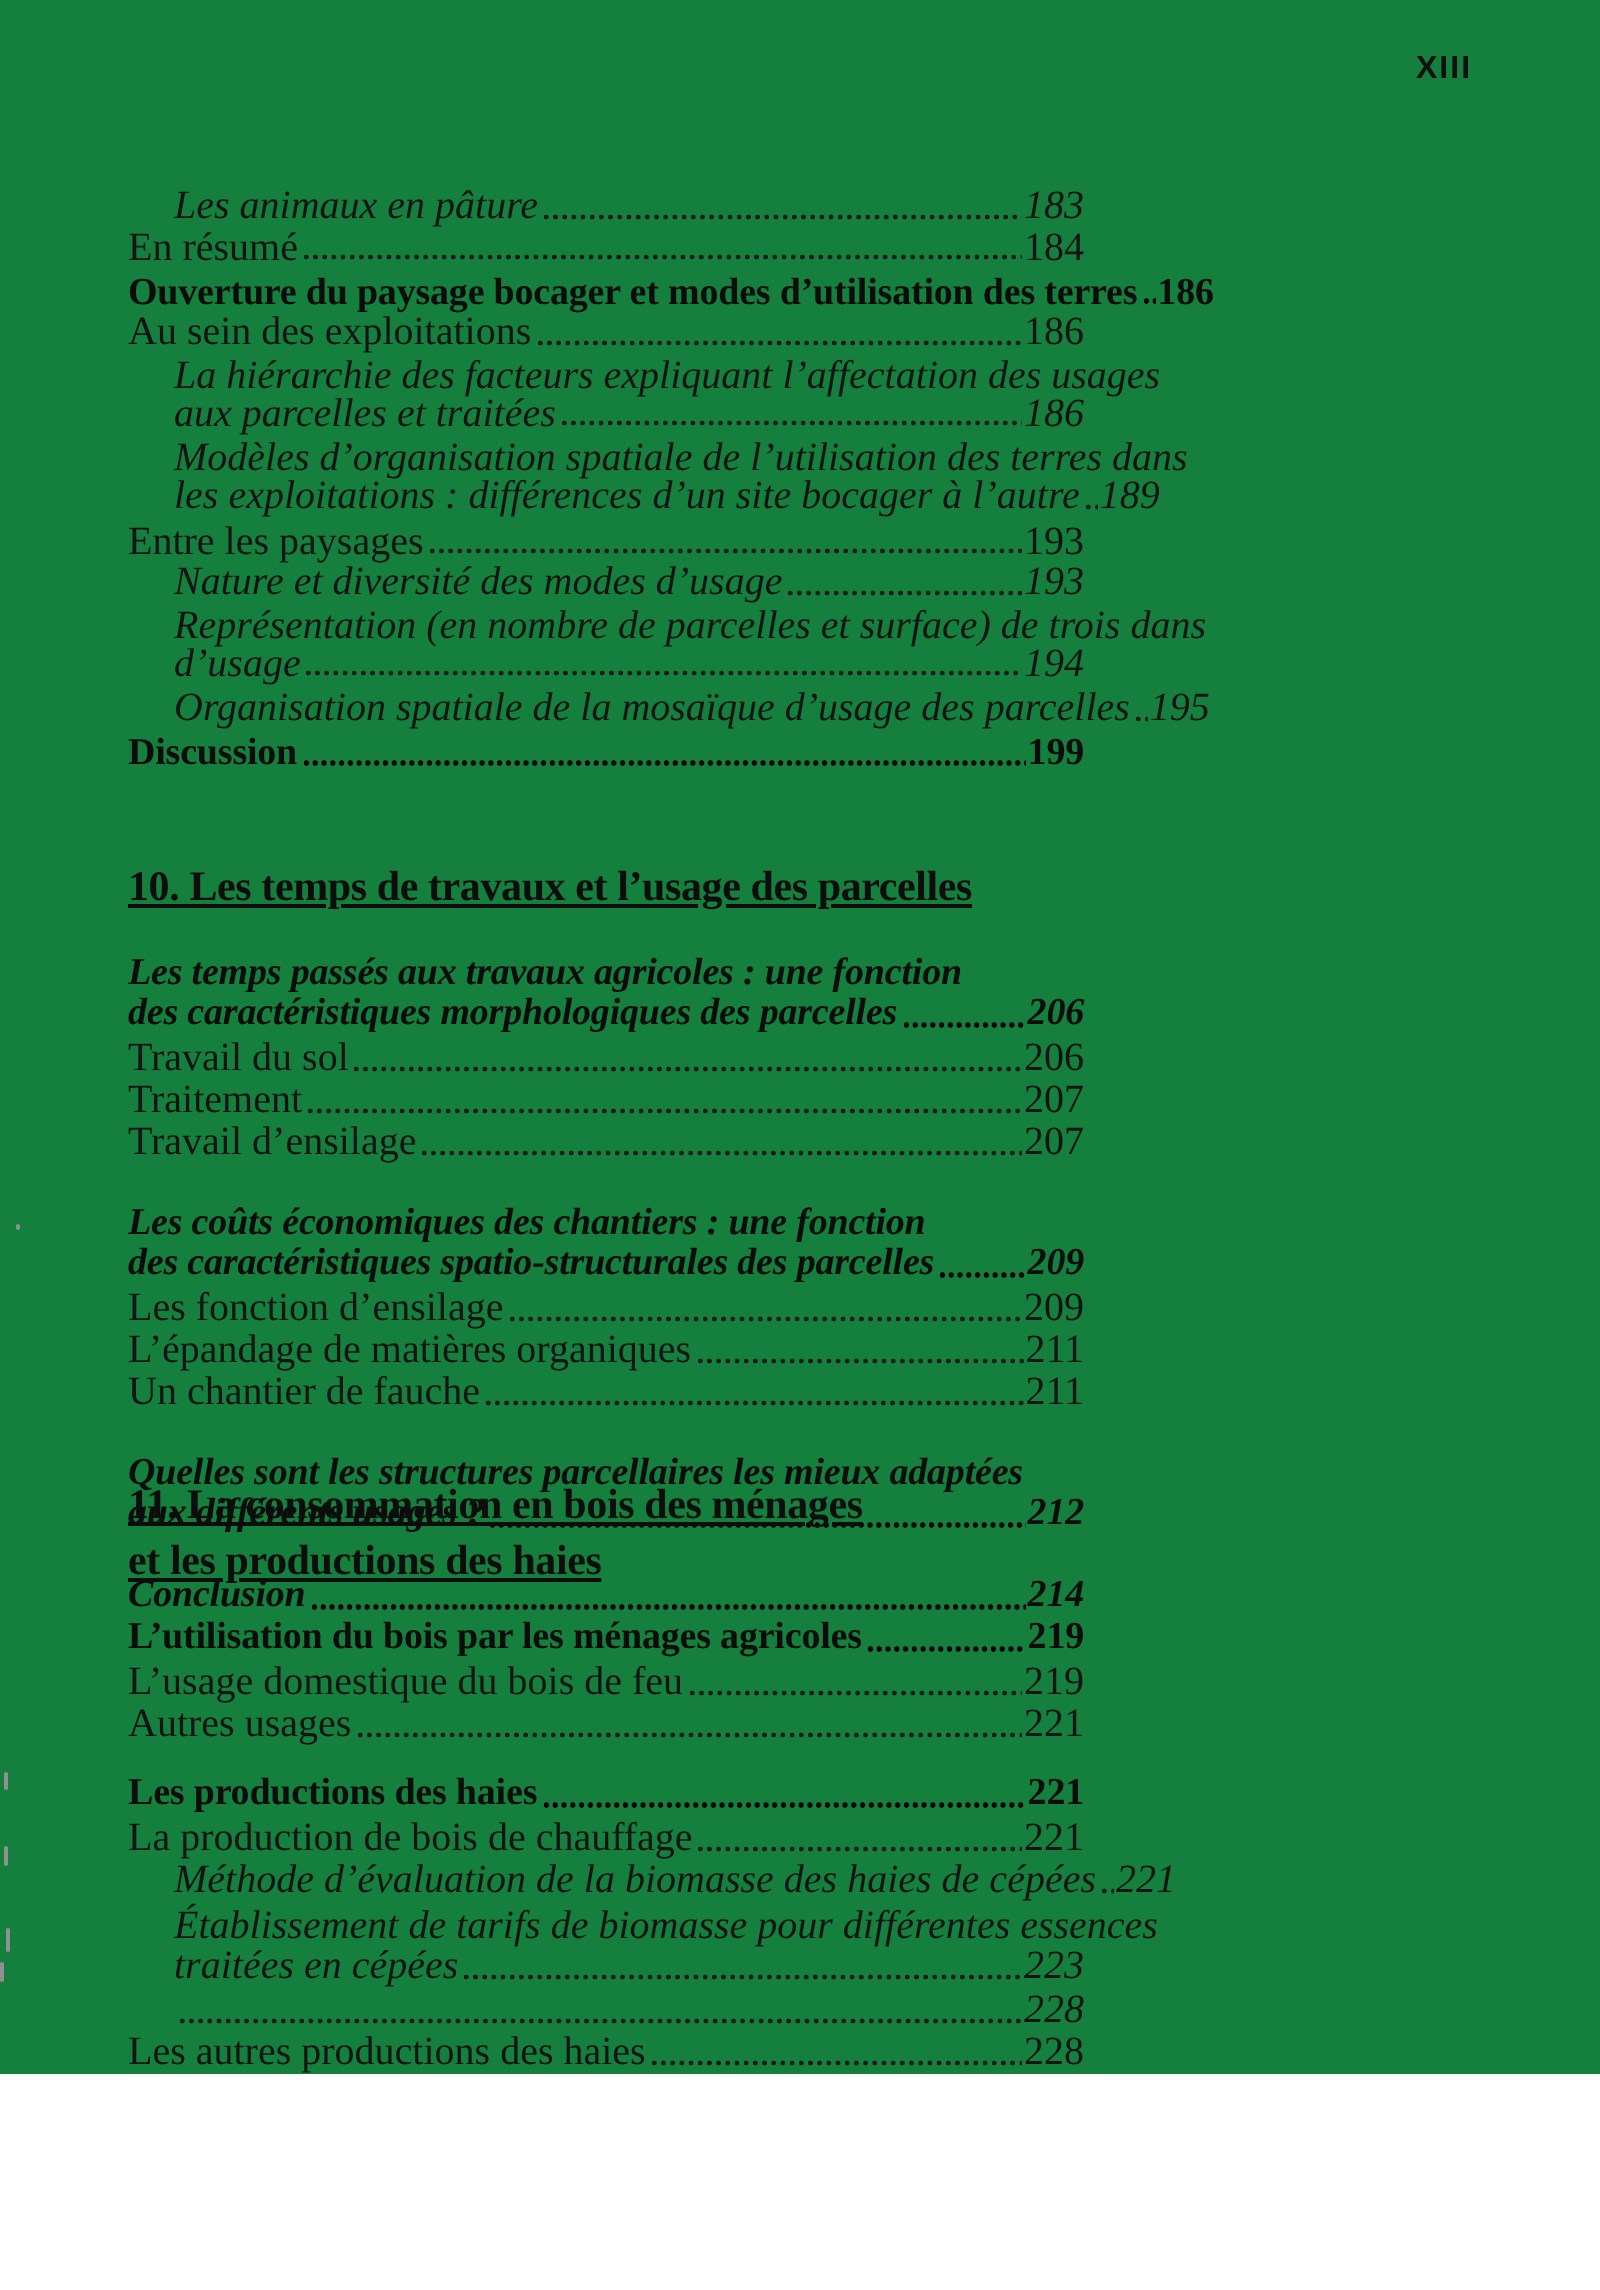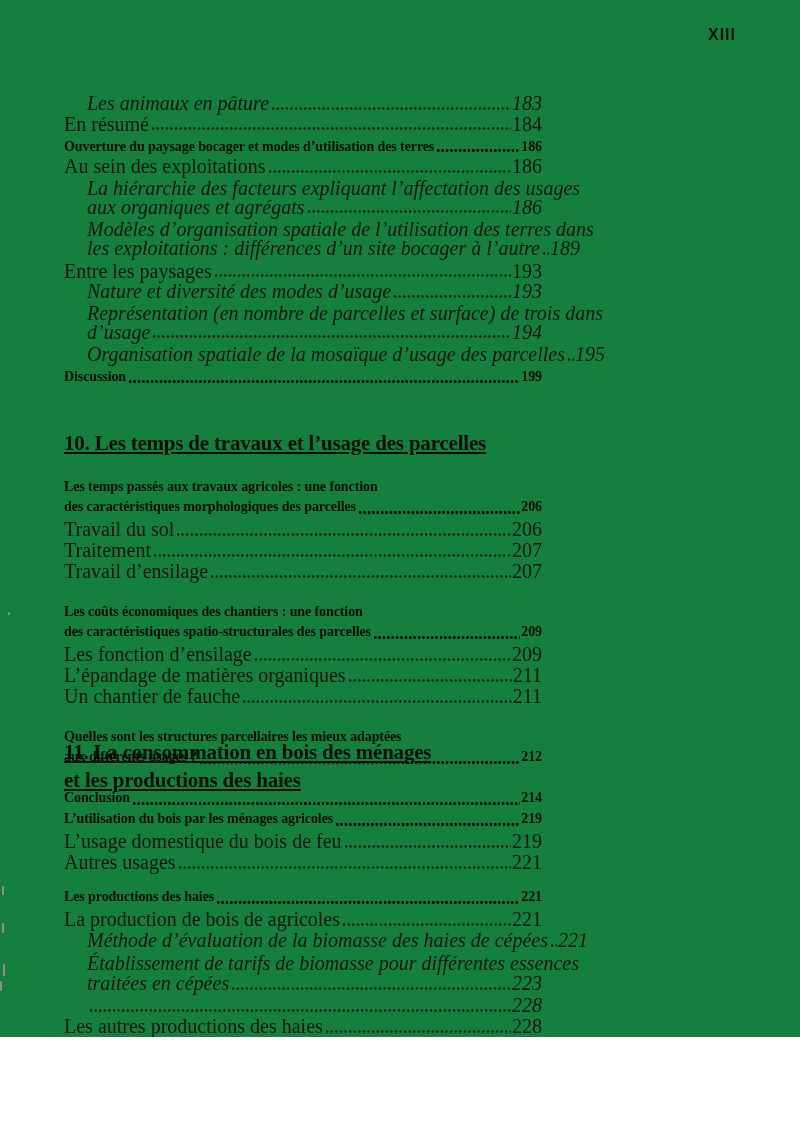--- a/index.html
+++ b/index.html
@@ -44,26 +44,26 @@
     text-decoration:underline;
   }
   .s-1 .chapter-heading { margin-bottom:12px; }
   .s-2 .chapter-heading { line-height:28px; margin-bottom:8px; }
 
   .entry { font-size:20px; color:#141414; }
   .s-0 .entry { line-height:19px; margin-bottom:1.5px; }
   .s-0 .entry.st-b { margin-top:3px; }
   .s-0 .entry.multi { margin-top:2.5px; margin-bottom:3.5px; }
   .s-1 .entry { line-height:20px; margin-bottom:1px; }
-  .s-1 .entry.st-b { margin-top:21px; margin-bottom:2px; }
+  .s-1 .entry.st-b { margin-top:21px; margin-bottom:2px;font-style:italic; }
   .s-2 .entry { line-height:20px; margin-bottom:1px; }
   .s-2 .entry.st-b { margin-top:15px; margin-bottom:2px; }
   .s-2 .entry.multi { margin-top:3px; margin-bottom:2px; }
 
-  .entry.st-b { font-weight:700; font-size:14px; letter-spacing:-0.1px; color:#0c0c0c; }
+  .entry.st-b { font-weight:700; font-size:19px; letter-spacing:-0.1px; color:#0c0c0c; }
   .entry.st-i { font-style:italic; }
   .entry.ind1 { padding-left:23px; }
 
   .line.last { display:flex; align-items:baseline; }
   .txt { white-space:nowrap; flex:0 0 auto; }
   .pg  { flex:0 0 auto; }
   .leader {
     flex:1 1 auto;
     min-width:6px;
     align-self:flex-end;
@@ -120,21 +120,21 @@
         <div class="entry st-r">
           <div class="line last">
             <span class="txt">Au sein des exploitations</span>
             <span class="leader"></span>
             <span class="pg">186</span>
           </div>
         </div>
         <div class="entry st-i ind1 multi">
           <div class="line"><span class="txt">La hiérarchie des facteurs expliquant l’affectation des usages</span></div>
           <div class="line last">
-            <span class="txt">aux organiques et agrégats</span>
+            <span class="txt">aux parcelles et traitées</span>
             <span class="leader"></span>
             <span class="pg">186</span>
           </div>
         </div>
         <div class="entry st-i ind1 multi">
           <div class="line"><span class="txt">Modèles d’organisation spatiale de l’utilisation des terres dans</span></div>
           <div class="line last">
             <span class="txt">les exploitations : différences d’un site bocager à l’autre</span>
             <span class="leader"></span>
             <span class="pg">189</span>
@@ -283,21 +283,21 @@
         </div>
         <div class="entry st-b">
           <div class="line last">
             <span class="txt">Les productions des haies</span>
             <span class="leader"></span>
             <span class="pg">221</span>
           </div>
         </div>
         <div class="entry st-r">
           <div class="line last">
-            <span class="txt">La production de bois de agricoles</span>
+            <span class="txt">La production de bois de chauffage</span>
             <span class="leader"></span>
             <span class="pg">221</span>
           </div>
         </div>
         <div class="entry st-i ind1">
           <div class="line last">
             <span class="txt">Méthode d’évaluation de la biomasse des haies de cépées</span>
             <span class="leader"></span>
             <span class="pg">221</span>
           </div>

